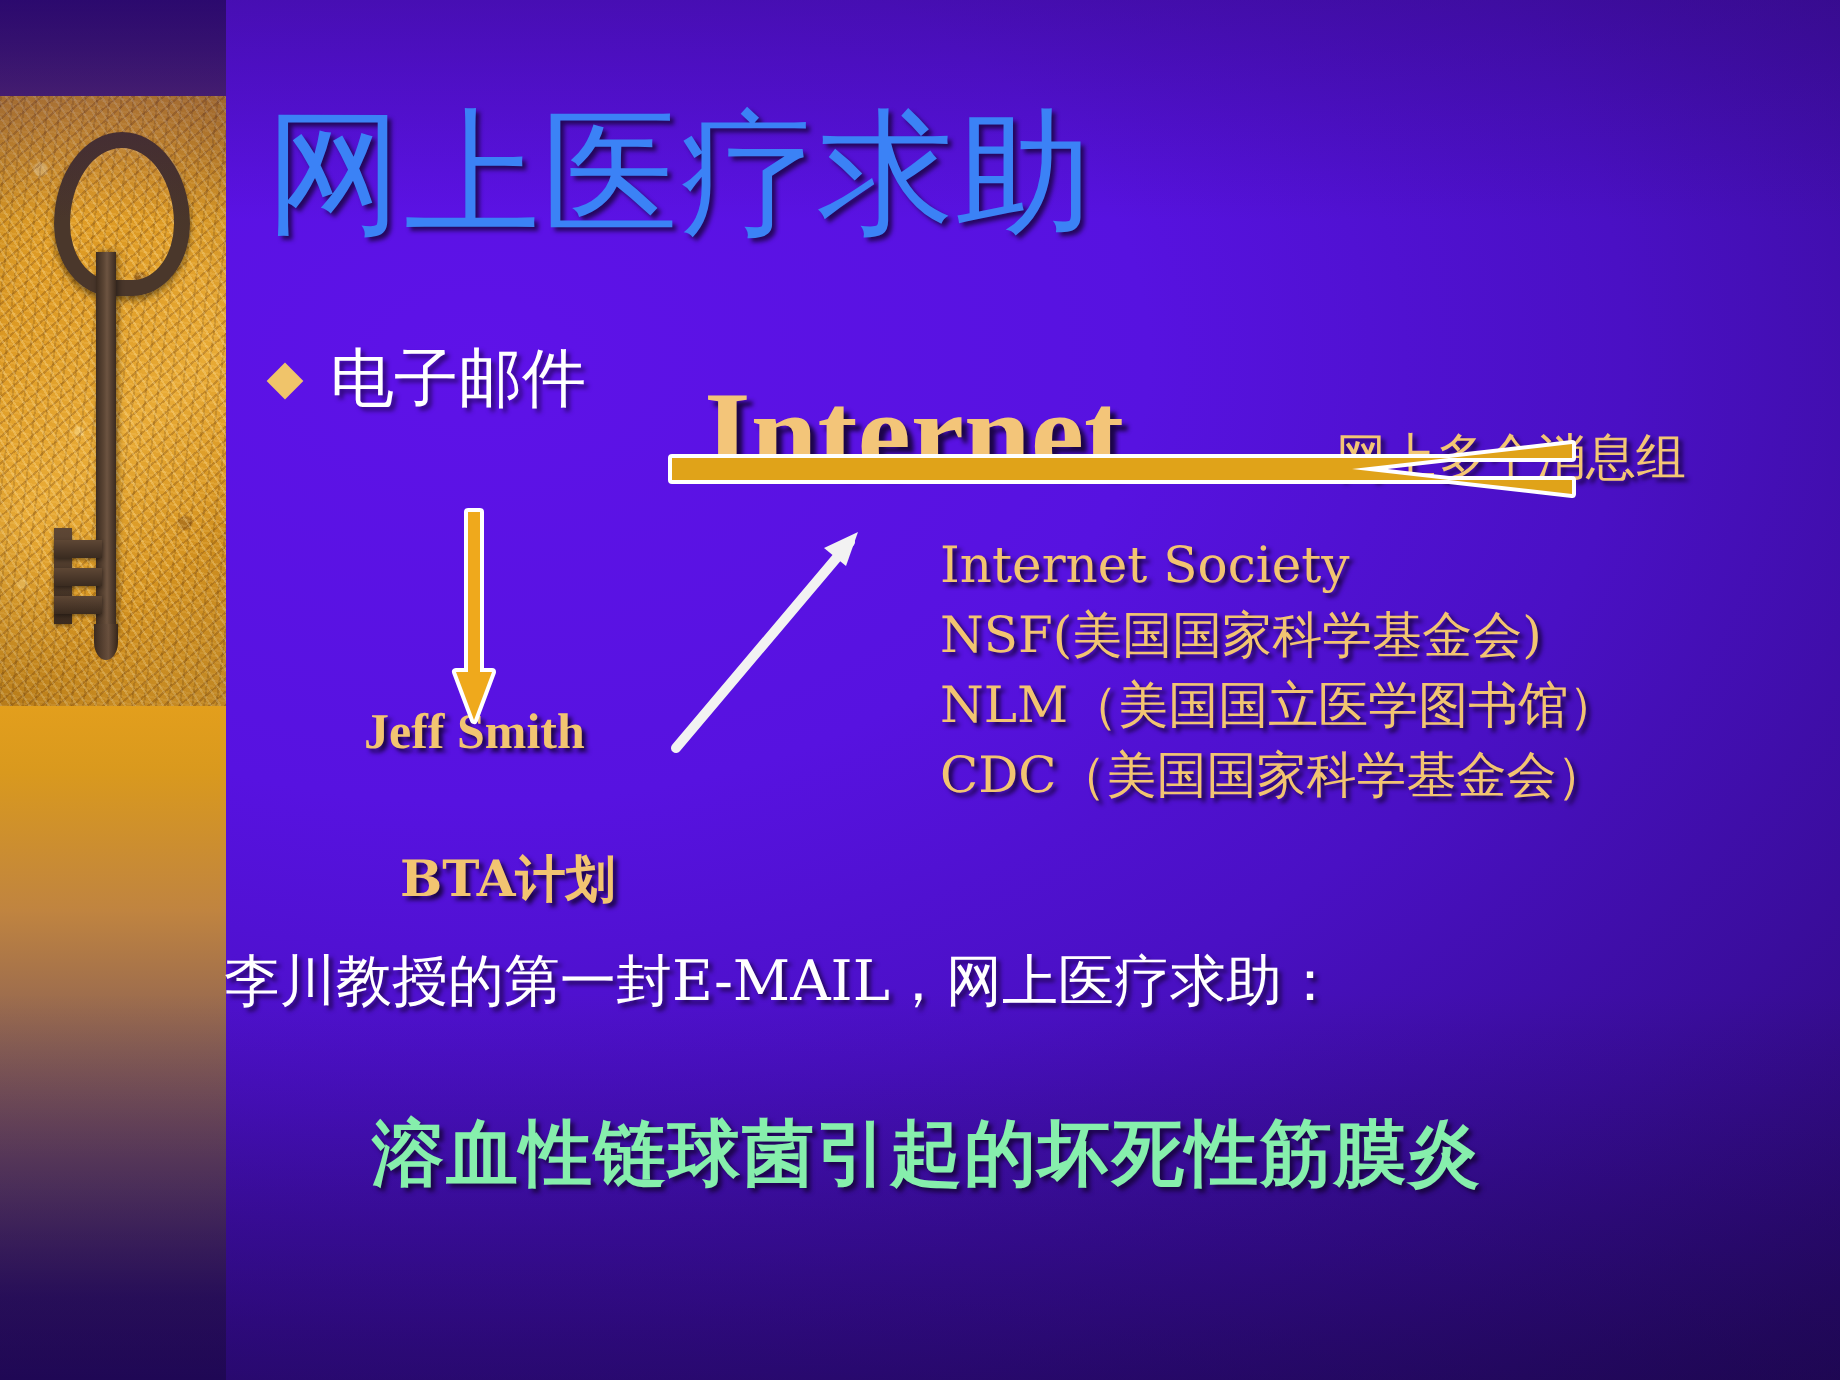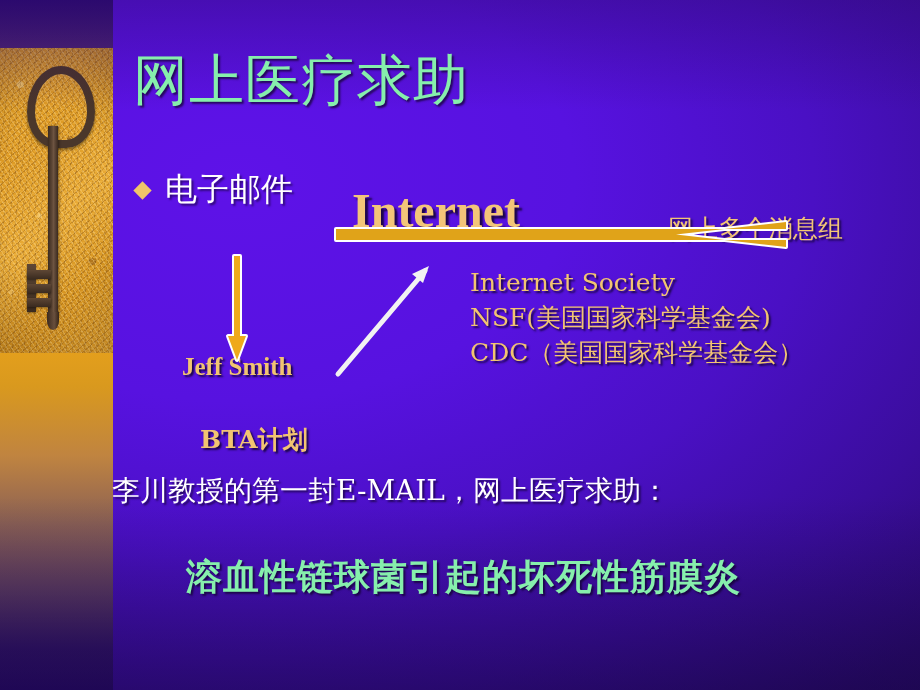--- a/index.html
+++ b/index.html
@@ -119,23 +119,23 @@
   .key-ward.w1 { left: 27px; top: 222px; width: 24px; height: 9px; }
   .key-ward.w2 { left: 27px; top: 236px; width: 24px; height: 9px; }
   .key-ward.w3 { left: 27px; top: 250px; width: 24px; height: 9px; }
   .key-ward.plate { left: 27px; top: 216px; width: 9px; height: 48px; }
 
   
   .tx { position: absolute; white-space: nowrap; }
 
   #title {
     left: 133px; top: 52px;
-    font-size: 55px;
+    font-size: 68px;
     line-height: 1.05;
-    color: #86efac;
+    color: #3b82f6;
     font-family: "DejaVu Serif", "Liberation Serif", serif;
     text-shadow: 2px 2px 2px rgba(20,4,50,.75);
     letter-spacing: 1px;
   }
 
   #bullet-row {
     left: 136px; top: 168px;
     display: flex;
     align-items: center;
     gap: 16px;
@@ -148,21 +148,21 @@
   }
   #bullet-text {
     font-size: 32px;
     color: #ffffff;
     font-family: "DejaVu Serif", "Liberation Serif", serif;
     text-shadow: 2px 2px 2px rgba(20,4,50,.6);
   }
 
   #internet-word {
     left: 352px; top: 183px;
-    font-size: 48px;
+    font-size: 60px;
     font-weight: bold;
     color: #f3c579;
     font-family: "Liberation Serif", "DejaVu Serif", serif;
     text-shadow: 3px 3px 2px rgba(18,3,46,.85);
     letter-spacing: 0px;
   }
 
   #newsgroup-label {
     left: 668px; top: 212px;
     font-size: 25px;
@@ -258,20 +258,21 @@
     <span id="bullet-text">电子邮件</span>
   </div>
 
   <div id="internet-word" class="tx">Internet</div>
 
   <div id="newsgroup-label" class="tx">网上多个消息组</div>
 
   <div id="org-list" class="tx">
     <div>Internet Society</div>
     <div>NSF(美国国家科学基金会)</div>
+    <div>NLM（美国国立医学图书馆）</div>
     <div>CDC（美国国家科学基金会）</div>
   </div>
 
   <div id="jeff-smith" class="tx">Jeff Smith</div>
   <div id="bta-plan" class="tx">BTA计划</div>
 
   <div id="narrative" class="tx">
     <div>李川教授的第一封E-MAIL，网上医疗求助：</div>
   </div>
 

